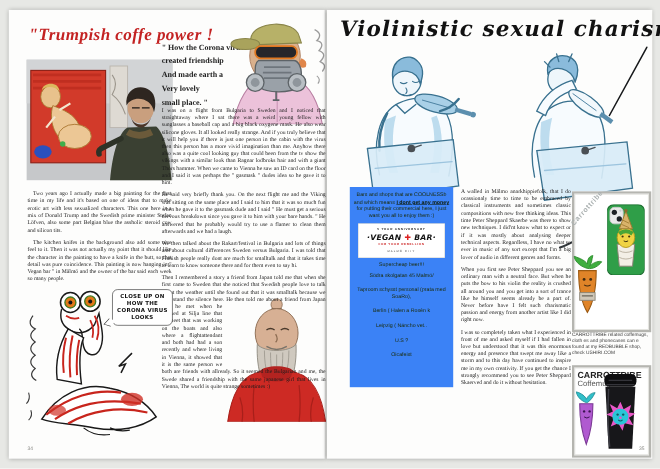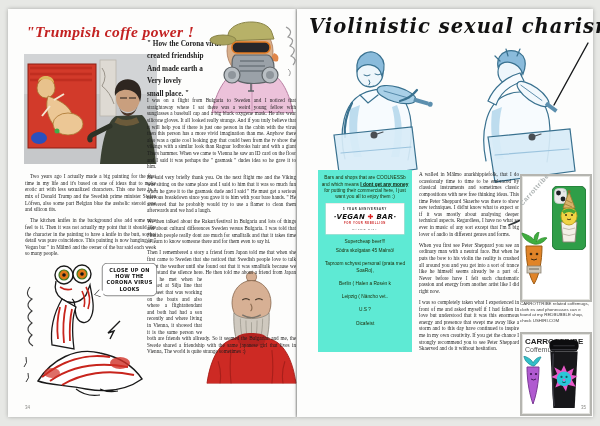--- a/index.html
+++ b/index.html
@@ -24,21 +24,21 @@
   .bubble{position:relative;background:#fff;border:1.6px solid #151515;border-radius:10px;
           padding:7px 6px;width:96px;text-align:center;font-family:"DejaVu Sans",sans-serif;
           font-size:10px;line-height:12.5px;font-weight:bold;color:#111;letter-spacing:.5px;}
   .bubble:after{content:"";position:absolute;left:-12px;bottom:-2px;width:12px;height:12px;
           background:#fff;border-left:1.6px solid #151515;border-bottom:1.6px solid #151515;
           transform:rotate(18deg) skew(-25deg);}
   .pagenum{font-size:9px;color:#8a8a86;font-family:"Liberation Sans",sans-serif;}
   
   .rtitle{left:12px;top:6px;font-size:19.5px;font-weight:bold;font-style:italic;
           font-family:"DejaVu Serif",serif;color:#121212;letter-spacing:1px;white-space:nowrap;}
-  .ad{left:21px;top:161px;width:94px;height:182px;background:#5eead4;overflow:hidden;}
+  .ad{left:21px;top:161px;width:94px;height:182px;background:#3b82f6;overflow:hidden;}
   .ad-inner{width:176px;padding:9px 6px;font-family:"Liberation Sans",sans-serif;
             font-size:9.6px;line-height:12.5px;text-align:center;color:#1b2a05;}
   .ad-link{font-weight:bold;text-decoration:underline;color:#0e1a02;}
   .logo{background:#fff;width:152px;margin:8px auto 8px auto;padding:5px 2px 4px 2px;
         box-shadow:0 0 0 1px #d9d9d4;}
   .logo .arc{font-size:5.5px;letter-spacing:1.5px;color:#222;font-weight:bold;}
   .logo .main{font-size:14px;font-weight:900;font-style:italic;color:#111;
               font-family:"DejaVu Sans",sans-serif;letter-spacing:.5px;margin:1px 0;}
   .logo .plus{color:#d22;}
   .logo .sub{font-size:5.5px;letter-spacing:1.2px;color:#c22;font-weight:bold;}

